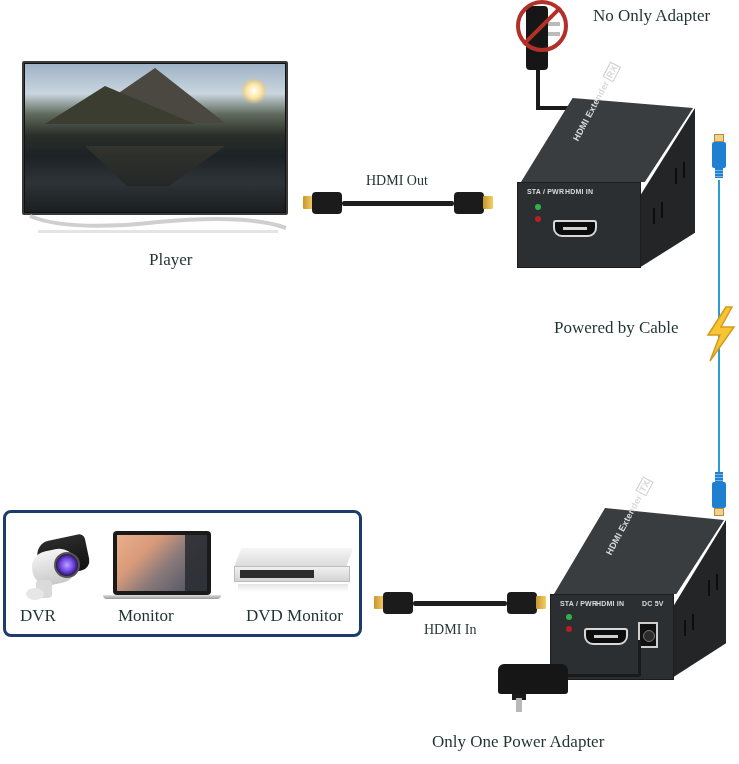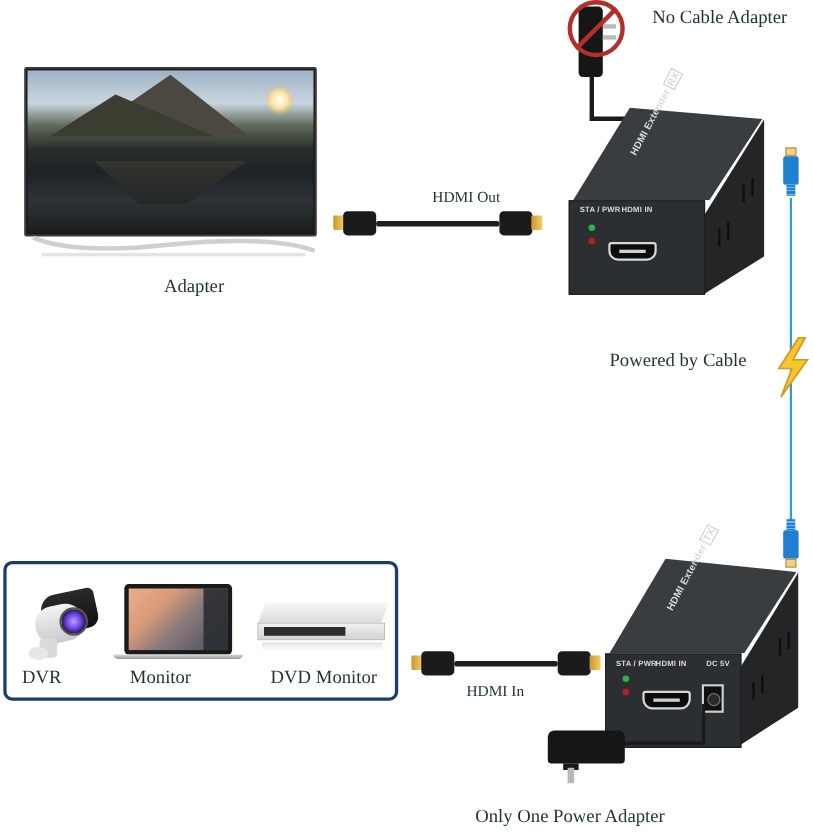--- a/index.html
+++ b/index.html
@@ -47,44 +47,44 @@
 <body>
 
 <div class="abs" style="left:514px;top:0;width:72px;height:150px;">
   <div class="adapter-body" style="left:12px;top:6px;width:22px;height:64px;"></div>
   <div class="abs" style="left:34px;top:22px;width:12px;height:4px;background:#bbb;"></div>
   <div class="abs" style="left:34px;top:32px;width:12px;height:4px;background:#bbb;"></div>
   <div class="abs" style="left:22px;top:70px;width:4px;height:40px;background:#1a1a1a;"></div>
   <div class="abs" style="left:22px;top:106px;width:40px;height:4px;background:#1a1a1a;border-radius:0 0 0 8px;"></div>
   <div class="no-sign" style="left:2px;top:0px;width:52px;height:52px;"></div>
 </div>
-<div class="lbl" style="left:593px;top:6px;">No Cable Adapter</div>
+<div class="lbl" style="left:593px;top:6px;">No Only Adapter</div>
 
 <div class="abs monitor-frame">
   <div class="screen">
     <div class="mtn"></div>
       <div class="mtn2"></div>
       <div class="sun"></div>
       <div class="refl"></div>
   </div>
 </div>
 <svg class="abs stand" viewBox="0 0 262 20">
   <path d="M2 2 Q40 18 130 8 Q220 0 258 14" stroke="#cfcfcf" stroke-width="4" fill="none"></path>
   <rect x="10" y="16" width="240" height="3" fill="#e4e4e4"></rect>
 </svg>
-<div class="lbl" style="left:149px;top:250px;">Adapter</div>
+<div class="lbl" style="left:149px;top:250px;">Player</div>
 
 <div class="abs" style="left:298px;top:188px;width:210px;height:30px;">
   <div class="hdmi-tip" style="left:5px;top:8px;"></div>
   <div class="hdmi-plug" style="left:14px;top:4px;"></div>
   <div class="hdmi-cord" style="left:44px;top:13px;width:112px;"></div>
   <div class="hdmi-plug" style="left:156px;top:4px;"></div>
   <div class="hdmi-tip" style="left:185px;top:8px;"></div>
 </div>
-<div class="lbl sm" style="left:366px;top:173px;margin-left:27px;">HDMI Out</div>
+<div class="lbl sm" style="left:366px;top:173px;">HDMI Out</div>
 
 <div class="ext" style="left:515px;top:98px;width:180px;height:170px;">
   <div class="top" style="left:6px;top:0;width:172px;height:84px;clip-path:polygon(30% 0,100% 12%,72% 100%,0 100%);"></div>
   <div class="side" style="left:124px;top:10px;width:56px;height:160px;clip-path:polygon(100% 0,100% 78%,0 100%,0 56%);"></div>
   <div class="front" style="left:2px;top:84px;width:122px;height:84px;"></div>
   <div class="ext-label" style="left:56px;top:40px;transform:rotate(-62deg);transform-origin:left top;font-size:9px;">
     <span>HDMI Extender</span>
     <span style="border:1px solid #ccc;padding:0 1px;">RX</span>
   </div>
   <div class="ext-label" style="left:12px;top:90px;">STA / PWR</div>

